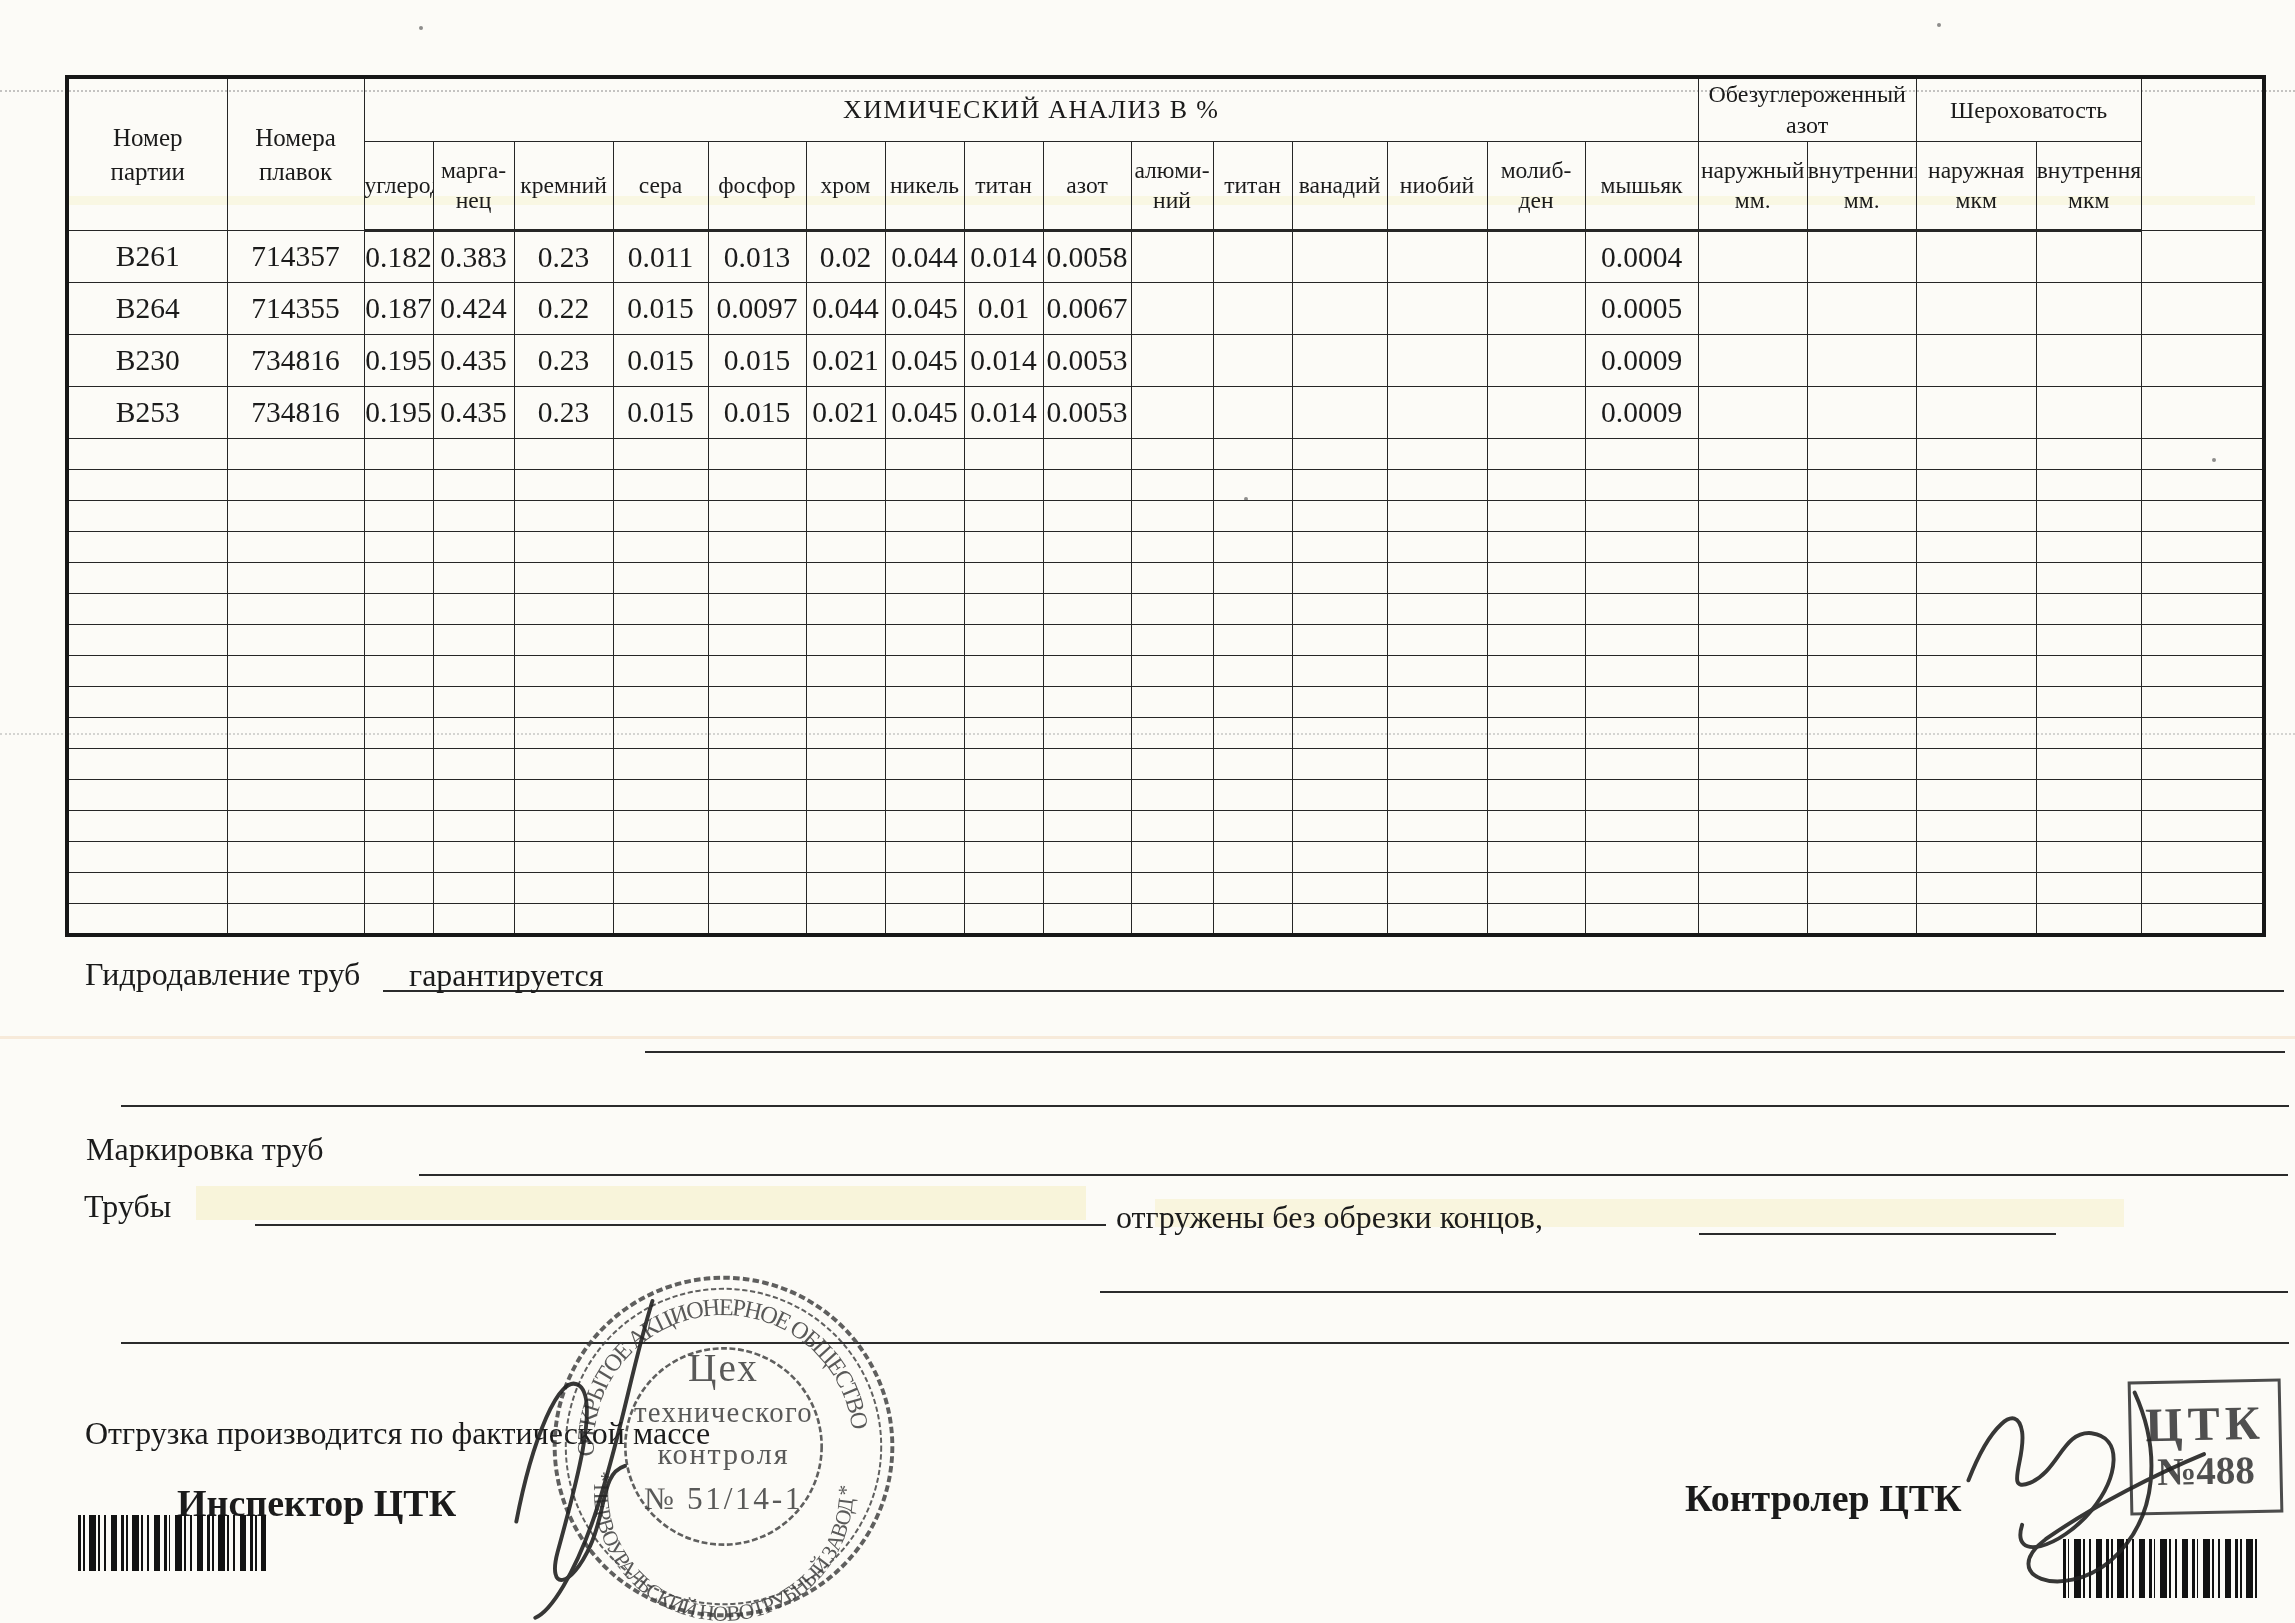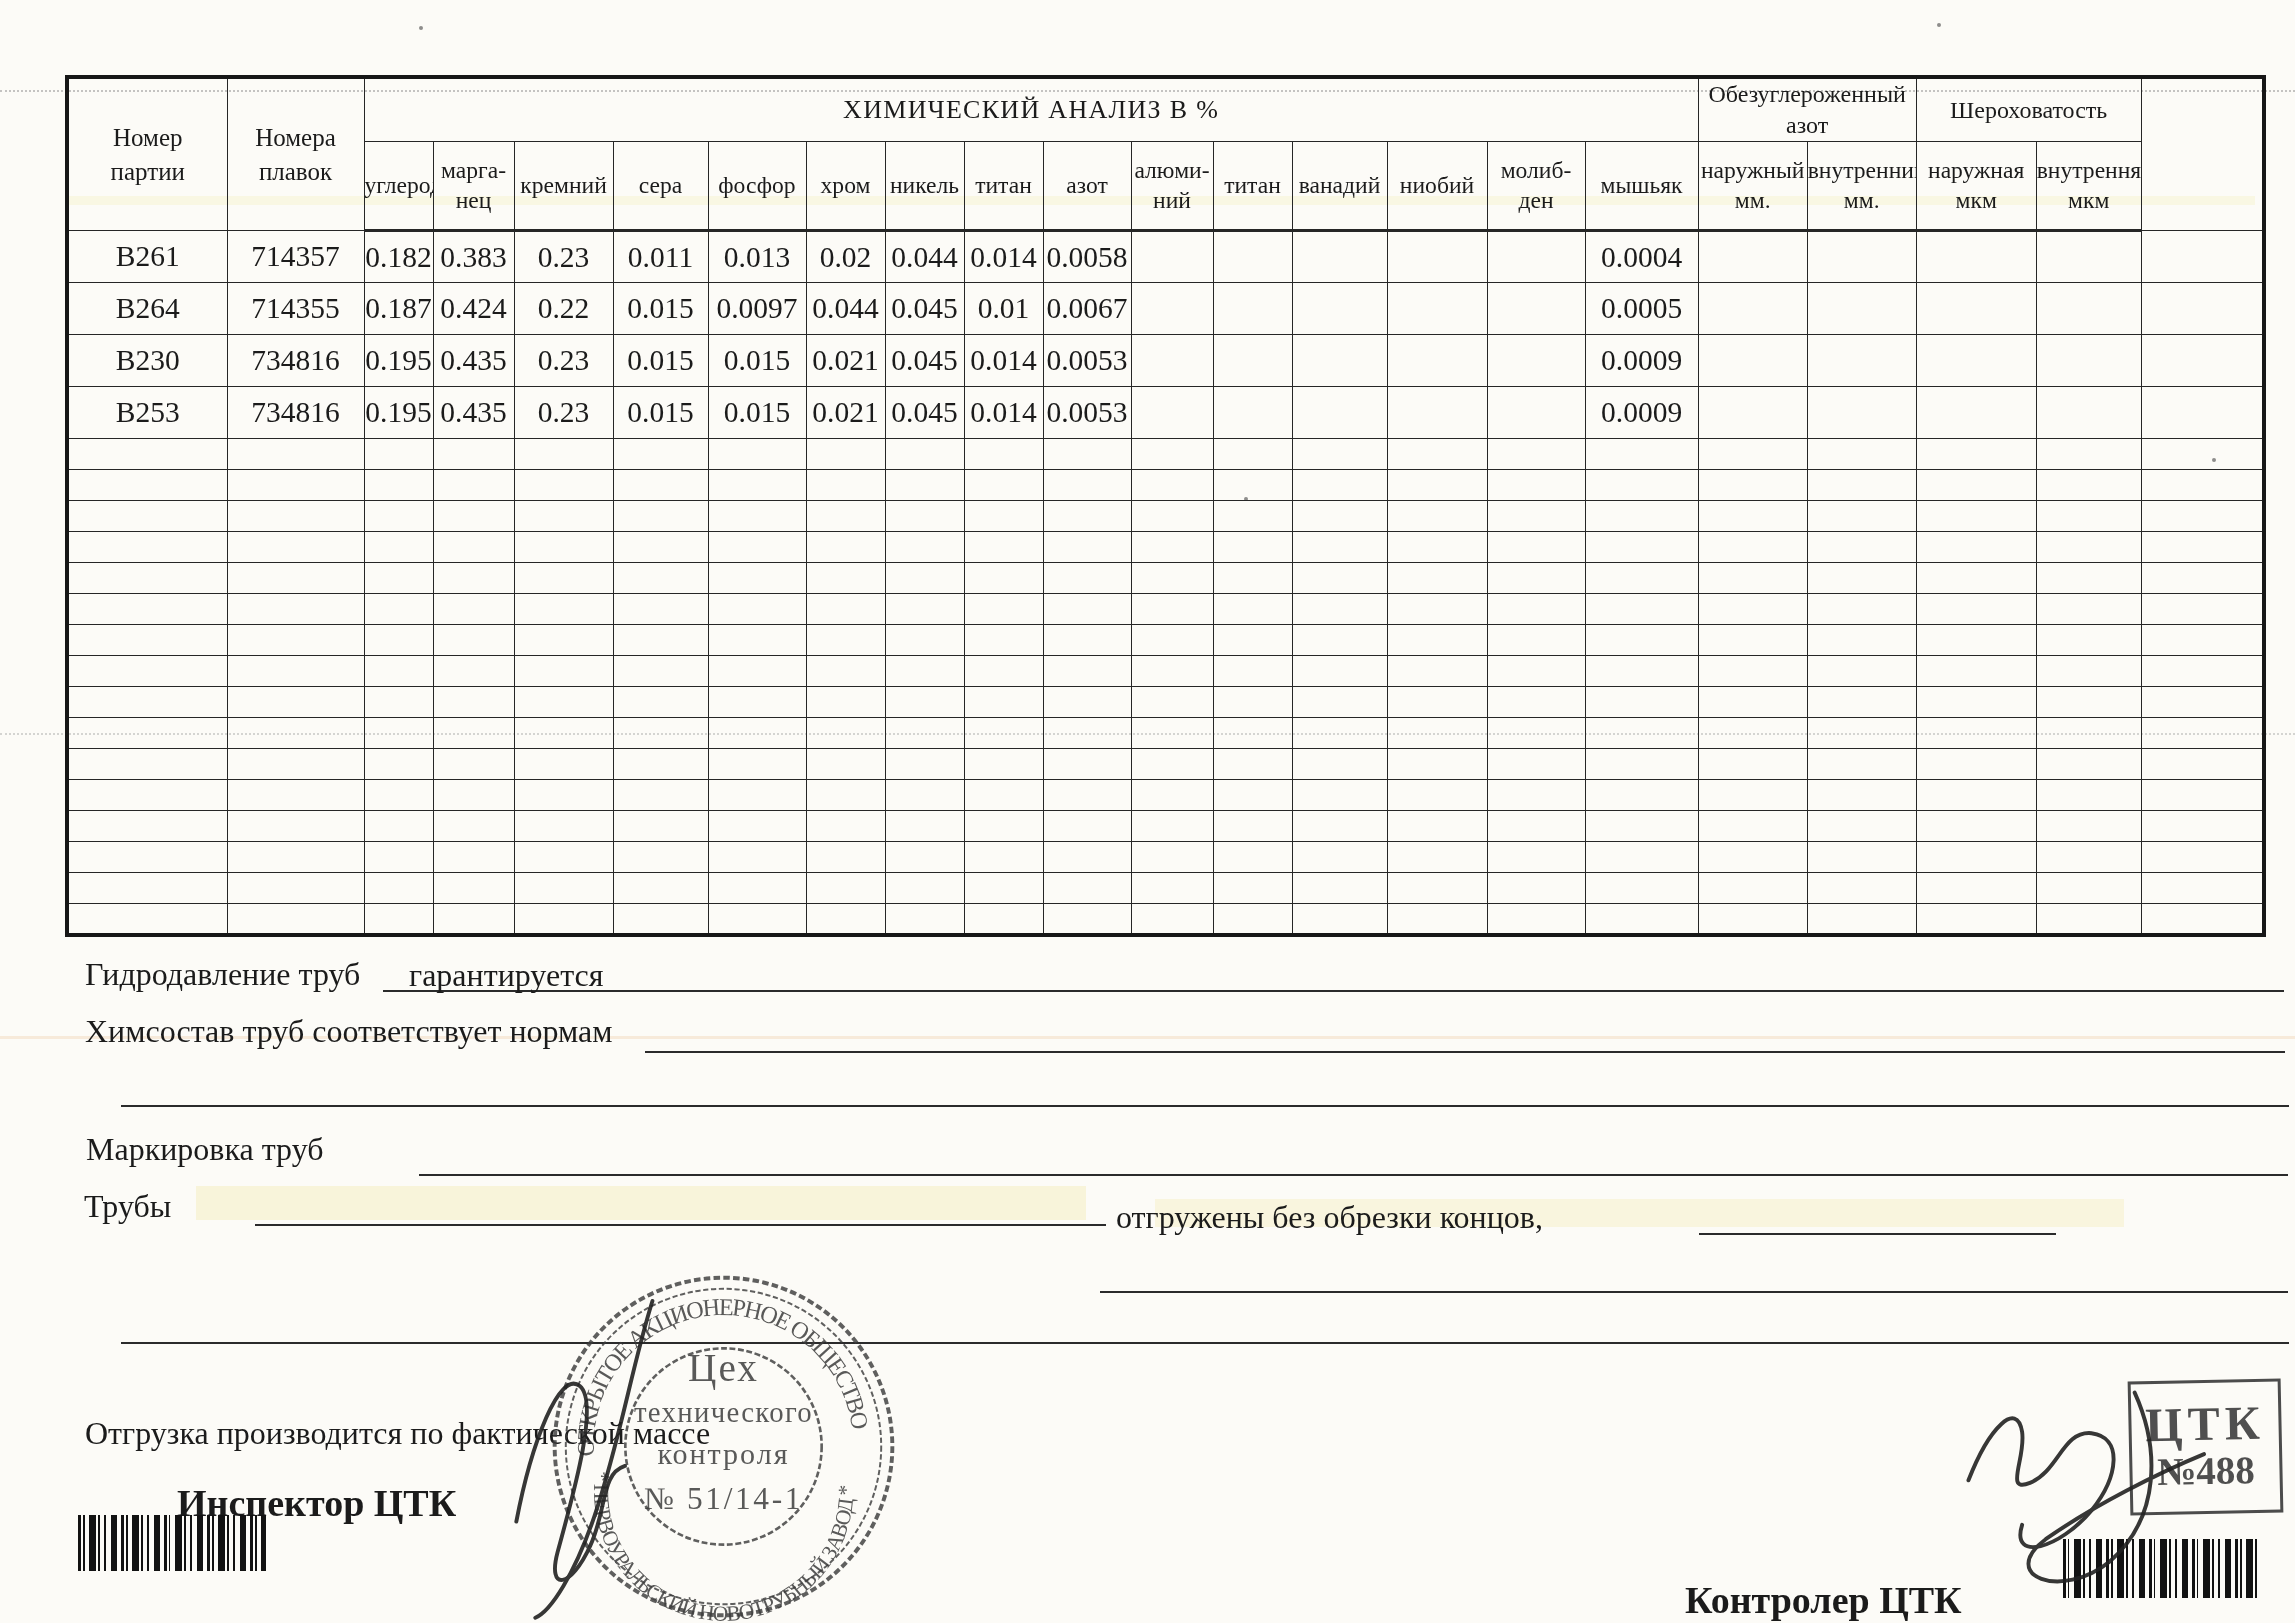--- a/index.html
+++ b/index.html
@@ -632,27 +632,26 @@
   <div class="rule" style="left:645px;top:1051px;width:1640px"></div>
   <div class="rule" style="left:121px;top:1105px;width:2168px"></div>
   <div class="rule" style="left:419px;top:1174px;width:1869px"></div>
   <div class="rule" style="left:255px;top:1224px;width:851px"></div>
   <div class="rule" style="left:1699px;top:1233px;width:357px"></div>
   <div class="rule" style="left:1100px;top:1291px;width:1188px"></div>
   <div class="rule" style="left:121px;top:1342px;width:2168px"></div>
 
   <div class="ftxt" style="left:85px;top:956px">Гидродавление труб</div>
   <div class="ftxt" style="left:409px;top:957px">гарантируется</div>
-  <div class="ftxt" style="left:85px;top:1013px">Химсостав труб соответствует нормам</div>
   <div class="ftxt" style="left:86px;top:1131px">Маркировка труб</div>
   <div class="ftxt" style="left:84px;top:1188px">Трубы</div>
   <div class="ftxt" style="left:1116px;top:1199px">отгружены без обрезки концов,</div>
   <div class="ftxt" style="left:85px;top:1415px">Отгрузка производится по фактической массе</div>
   <div class="fbold" style="left:177px;top:1481px">Инспектор ЦТК</div>
-  <div class="fbold" style="left:1685px;top:1578px">Контролер ЦТК</div>
+  <div class="fbold" style="left:1685px;top:1476px">Контролер ЦТК</div>
 
   <div class="barcode" id="barcode-left"></div>
   <div class="barcode" id="barcode-right"></div>
 
   <svg class="stamp-svg" style="left:537px;top:1260px" width="373" height="373" viewBox="0 0 570 570">
     <g fill="none" stroke="#3d3d3d" opacity="0.82">
       <circle cx="285" cy="285" r="258" stroke-width="6" stroke-dasharray="10 5"></circle>
       <circle cx="285" cy="285" r="241" stroke-width="3" stroke-dasharray="8 4"></circle>
       <circle cx="285" cy="285" r="150" stroke-width="4" stroke-dasharray="9 4"></circle>
     </g>

